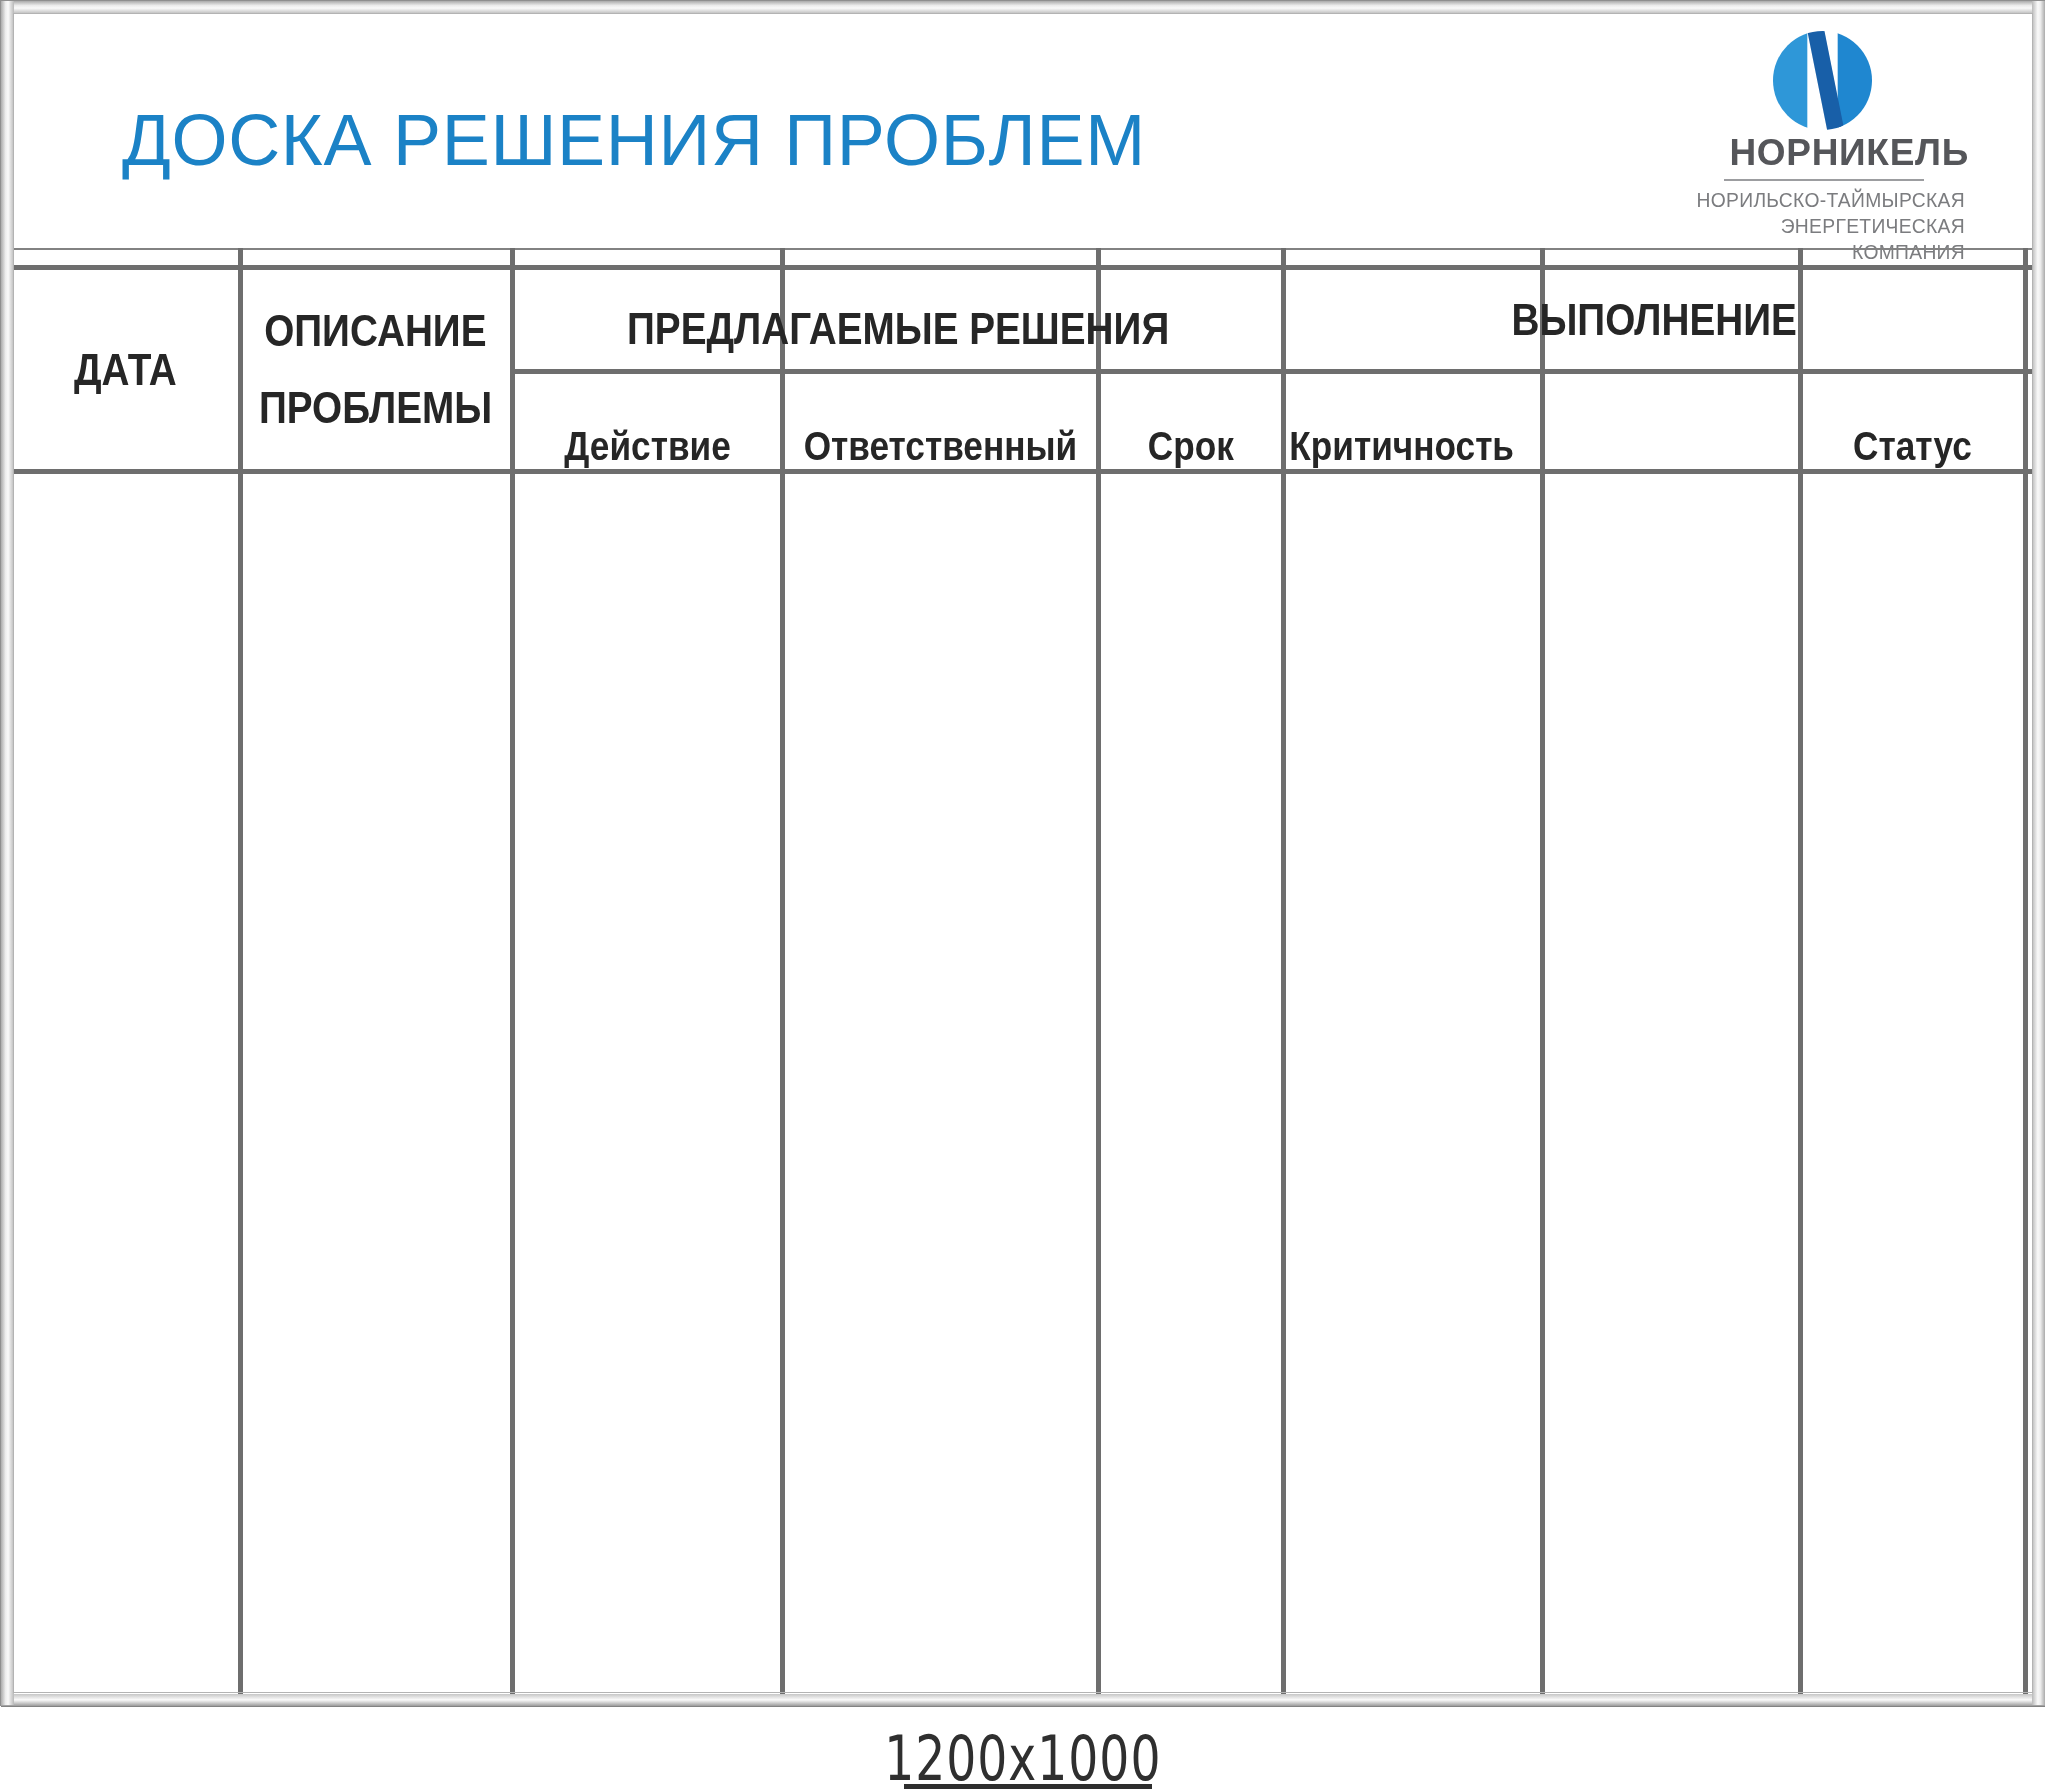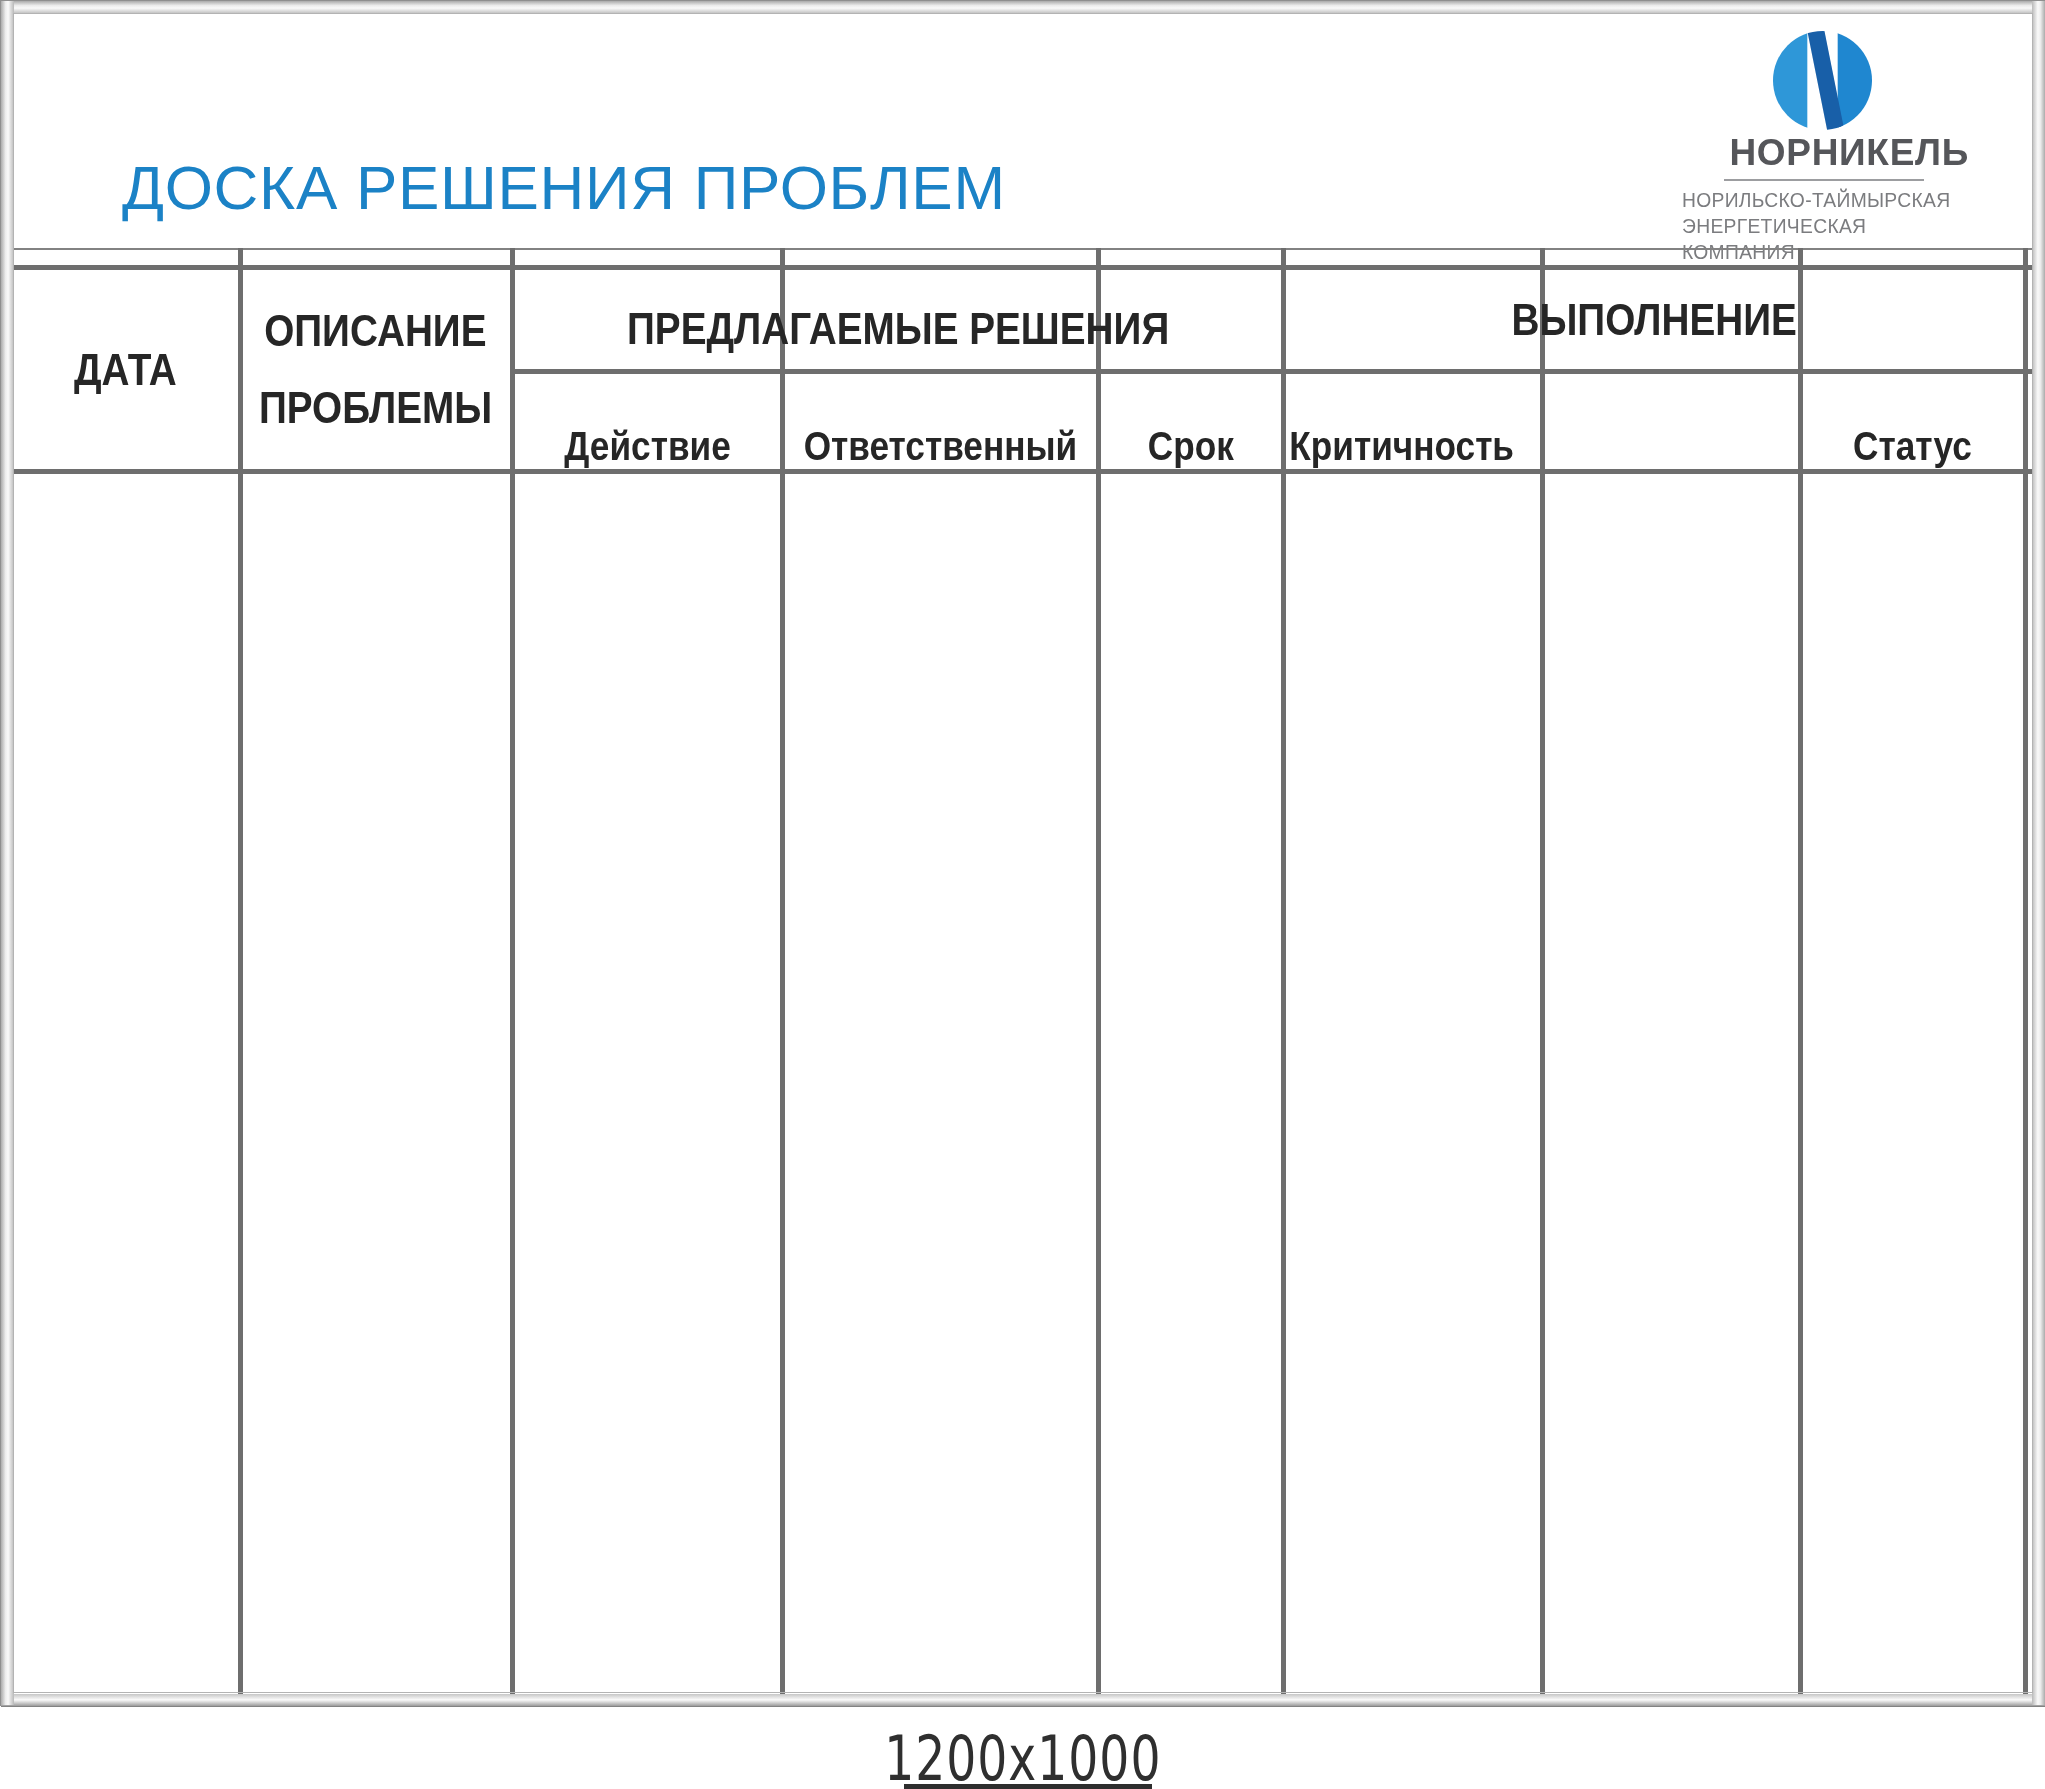--- a/index.html
+++ b/index.html
@@ -23,34 +23,34 @@
   .frame-left{top:0;bottom:0;left:0;width:12.7px;
     background:linear-gradient(to right,#ababab 0%,#ededed 35%,#fafafa 55%,#b9b9b9 100%);}
   .frame-right{top:0;bottom:0;right:0;width:12.7px;
     background:linear-gradient(to left,#ababab 0%,#ededed 35%,#fafafa 55%,#b9b9b9 100%);}
   .frame-inner-line{position:absolute;left:12px;top:12px;right:12px;bottom:12px;
     border:1.3px solid #b3b3b3;pointer-events:none;}
 
   
   .board-title{
     position:absolute;left:121px;top:89px;height:100px;
-    font-size:62px;line-height:100px;font-weight:400;
-    letter-spacing:0.7px;color:#1b82c6;white-space:nowrap;margin-top:48px;
+    font-size:72px;line-height:100px;font-weight:400;
+    letter-spacing:0.7px;color:#1b82c6;white-space:nowrap;
   }
 
   
   .logo{position:absolute;left:1681px;top:27px;width:283px;}
   .logo-mark{position:absolute;left:91px;top:2.7px;width:99px;height:99px;}
   .brand-name{
     position:absolute;left:4px;top:104px;width:283px;text-align:right;
     font-size:37px;font-weight:700;color:#55565a;letter-spacing:0.7px;
   }
   .brand-divider{position:absolute;left:42px;top:151px;width:200px;height:2px;background:#9c9da0;}
   .brand-subtitle{
-    position:absolute;left:0;top:160px;width:283px;text-align:left;
+    position:absolute;left:0;top:160px;width:283px;text-align:right;
     font-size:19.3px;line-height:26px;color:#7b7c7f;letter-spacing:0.3px;
   }
 
   
   .grid-line{position:absolute;background:#6e6e6e;}
   .grid-top-thin{left:13.3px;width:2019px;top:247px;height:2px;background:#828282;}
   .vdiv{top:247px;height:1447px;width:4.7px;}
   .hthick{height:5.3px;}
 
   

